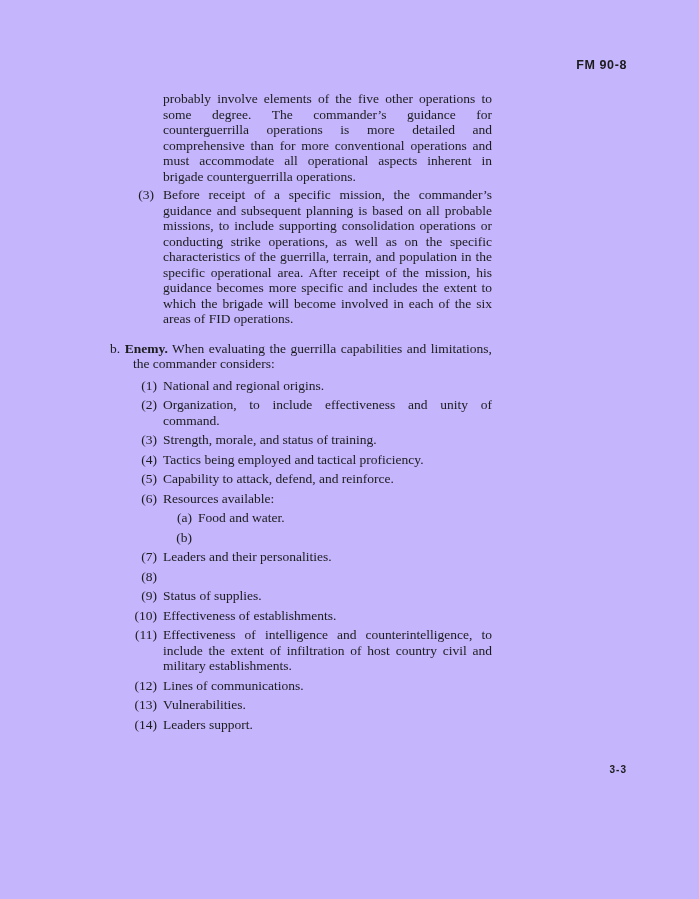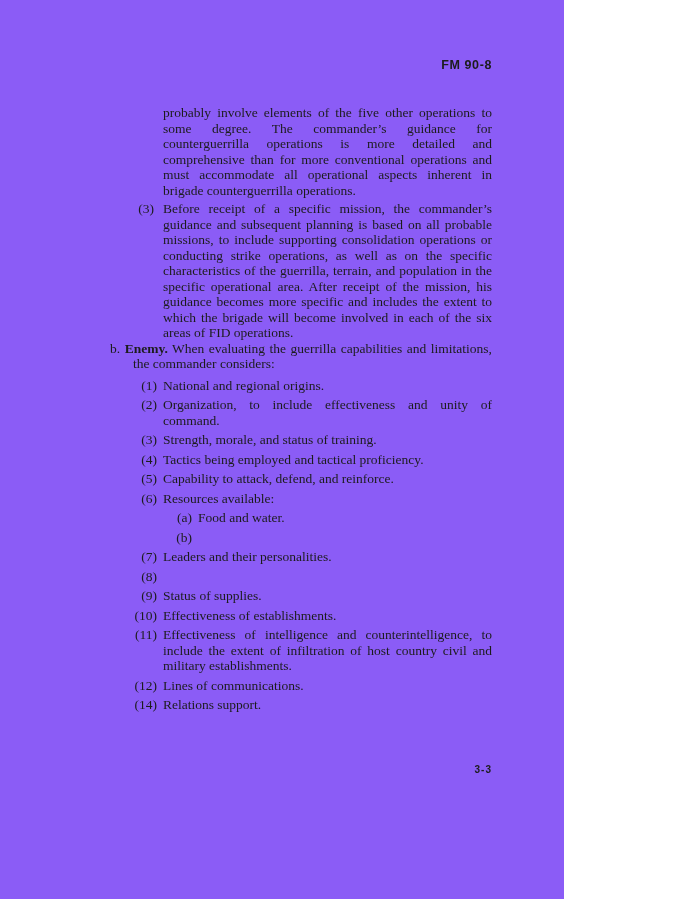--- a/index.html
+++ b/index.html
@@ -1,22 +1,22 @@
 <!DOCTYPE html>
 <html><head>
 <meta charset="utf-8">
 <title>FM 90-8 — Page 3-3</title>
 <style>
   * { margin: 0; padding: 0; box-sizing: border-box; }
   html, body { background: #ffffff; }
   .page {
     position: relative;
-    width: 564px;
+    width: 699px;
     height: 899px;
-    background: #8b5cf6;
+    background: #c4b5fd;
     color: #1c1c1c;
     font-family: "Liberation Serif", "DejaVu Serif", serif;
     font-size: 13.5px;
     line-height: 15.5px;
     overflow: hidden;
   }
   .doc-header {
     position: absolute;
     top: 58px;
     right: 72px;
@@ -30,41 +30,42 @@
     top: 762px;
     right: 72px;
     font-family: "Liberation Sans", "DejaVu Sans", sans-serif;
     font-weight: bold;
     font-size: 10px;
     letter-spacing: 1px;
   }
   .content {
     position: absolute;
     left: 110px;
-    top: 105px;
+    top: 91px;
     width: 382px;
   }
   .para-cont {
     margin-left: 53px;
     text-align: justify;
   }
   .item3 {
     position: relative;
     margin-top: 3px;
     padding-left: 53px;
     text-align: justify;
   }
   .item3 .num {
     position: absolute;
     left: 0;
     top: 0;
     width: 44px;
     text-align: right;
   }
   .section-b {
+    margin-top: 14px;
     margin-bottom: 6px;
     padding-left: 23px;
     text-indent: -23px;
     text-align: justify;
   }
   .section-b strong { font-weight: bold; }
   .li1 {
     position: relative;
     margin-top: 4px;
     padding-left: 53px;
@@ -176,23 +177,27 @@
     <div class="li1">
       <span class="num">(11)</span>
       <span>Effectiveness of intelligence and counterintelligence, to include the extent of infiltration of host country civil and military establishments.</span>
     </div>
 
     <div class="li1">
       <span class="num">(12)</span>
       <span>Lines of communications.</span>
     </div>
 
+    <div class="li1">
+      <span class="num">(13)</span>
+      <span>Vulnerabilities.</span>
+    </div>
 
     <div class="li1">
       <span class="num">(14)</span>
-      <span>Relations support.</span>
+      <span>Leaders support.</span>
     </div>
 
   </div>
 
   <div class="doc-footer">3-3</div>
 
 </div>
 
 </body></html>

